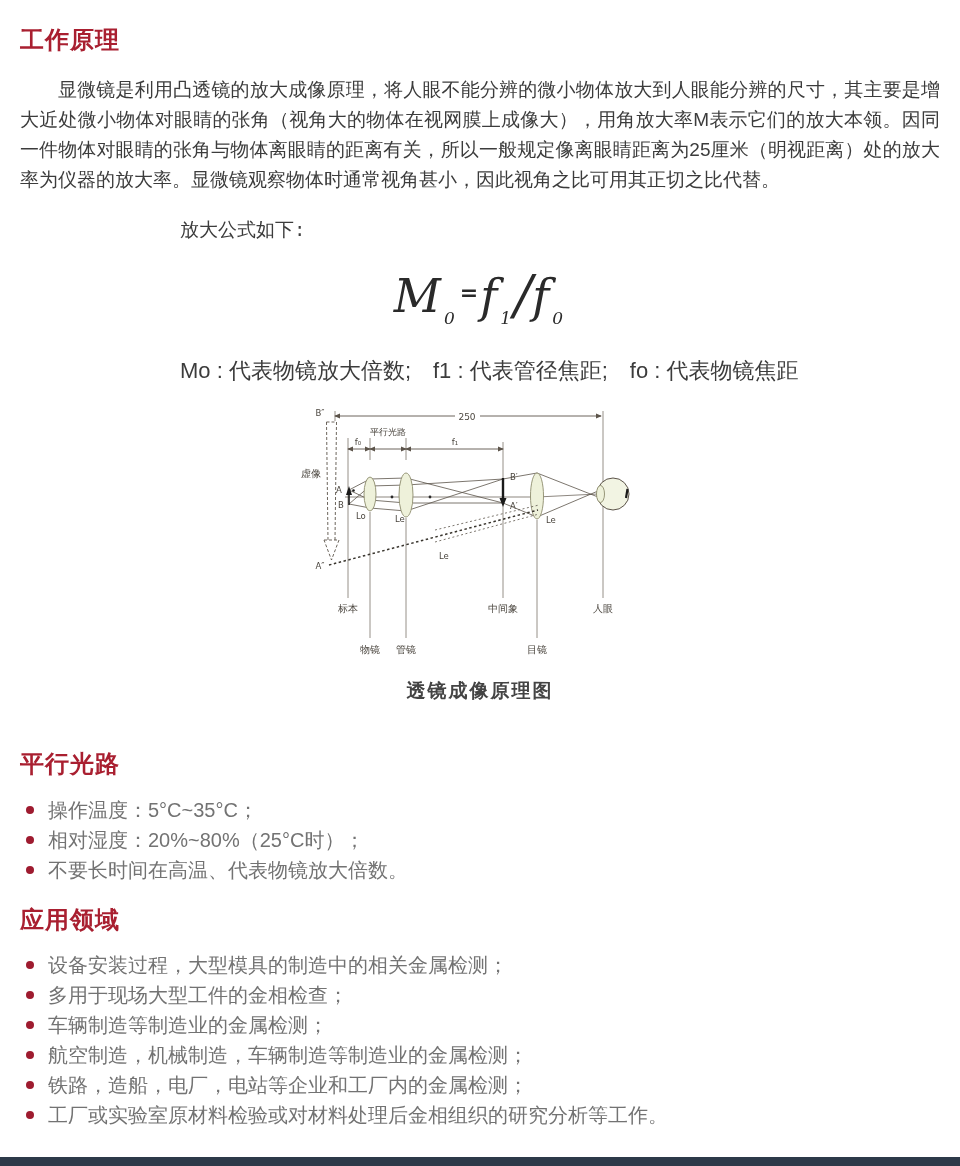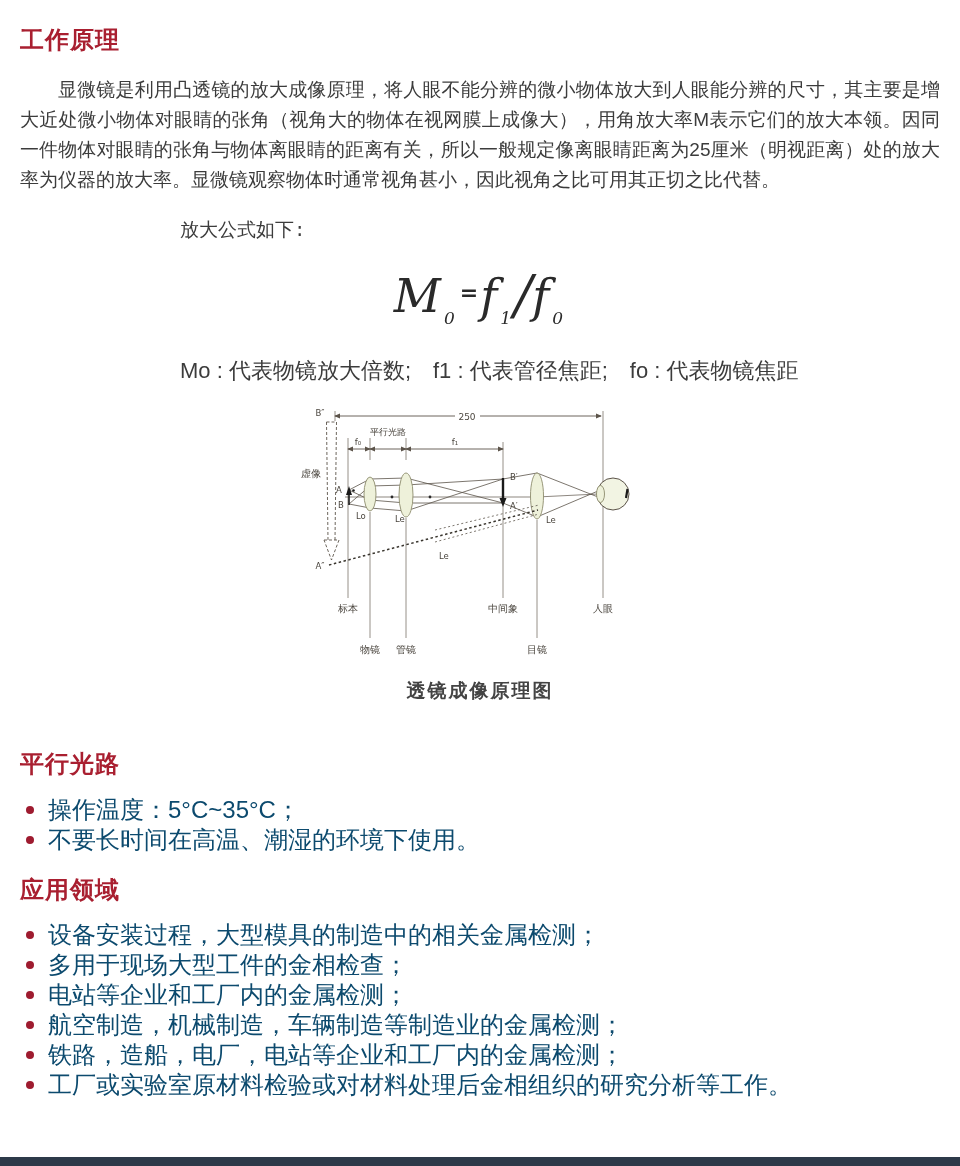--- a/index.html
+++ b/index.html
@@ -48,22 +48,22 @@
     fill:#4b463f;
   }
   .diagram-caption {
     margin-top:14px; text-align:center; font-size:19px; color:#444444;
     letter-spacing:2px;
     font-weight:bold;
   }
 
   ul.bullets { list-style:none; margin-top:16px; }
   ul.bullets li {
-    position:relative; padding-left:28px; font-size:24px;
-    line-height:30px; color:#0c4a6e;
+    position:relative; padding-left:28px; font-size:20px;
+    line-height:30px; color:#737373;
   }
   ul.bullets li::before {
     content:""; position:absolute; left:6px; top:11px;
     width:8px; height:8px; border-radius:50%; background:#9e1b2f;
   }
 
   .footer-bar {
     position:absolute; left:0; bottom:0; width:960px; height:9px;
     background:#2d3a49;
   }
@@ -167,28 +167,29 @@
       <text x="111" y="251" font-size="10" text-anchor="middle">管镜</text>
       <text x="242" y="251" font-size="10" text-anchor="middle">目镜</text>
     </svg>
   </div>
 
   <div class="diagram-caption">透镜成像原理图</div>
 
   <h2 class="red-heading h-conditions">平行光路</h2>
   <ul class="bullets">
     <li>操作温度：5°C~35°C；</li>
-    <li>不要长时间在高温、潮湿的环境下使用。</li>
+    <li>相对湿度：20%~80%（25°C时）；</li>
+    <li>不要长时间在高温、代表物镜放大倍数。</li>
   </ul>
 
   <h2 class="red-heading h-applications">应用领域</h2>
   <ul class="bullets">
     <li>设备安装过程，大型模具的制造中的相关金属检测；</li>
     <li>多用于现场大型工件的金相检查；</li>
-    <li>电站等企业和工厂内的金属检测；</li>
+    <li>车辆制造等制造业的金属检测；</li>
     <li>航空制造，机械制造，车辆制造等制造业的金属检测；</li>
     <li>铁路，造船，电厂，电站等企业和工厂内的金属检测；</li>
     <li>工厂或实验室原材料检验或对材料处理后金相组织的研究分析等工作。</li>
   </ul>
 
 </div>
 
 <div class="footer-bar"></div>
 
 </body></html>

